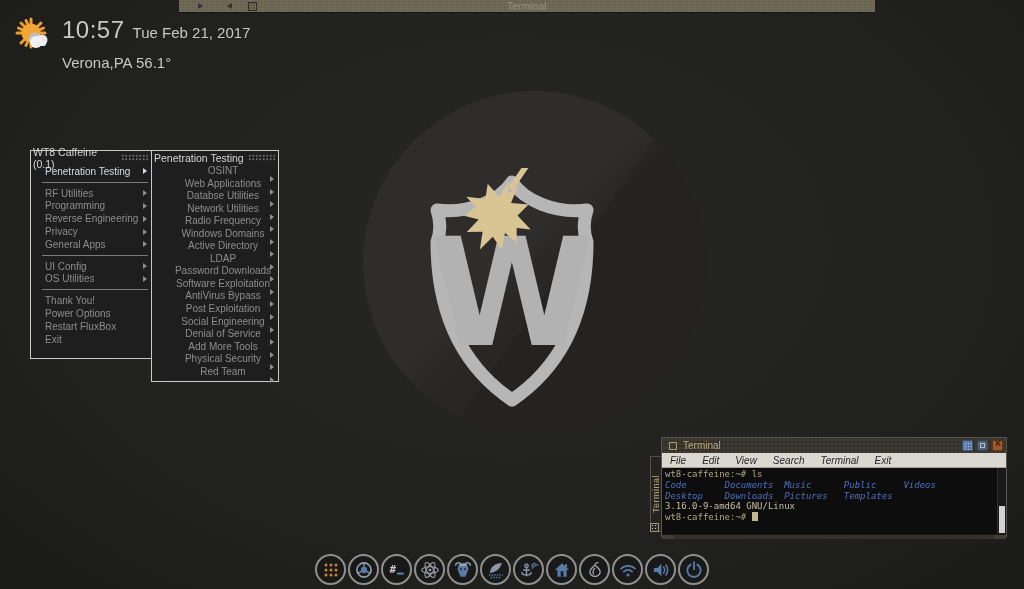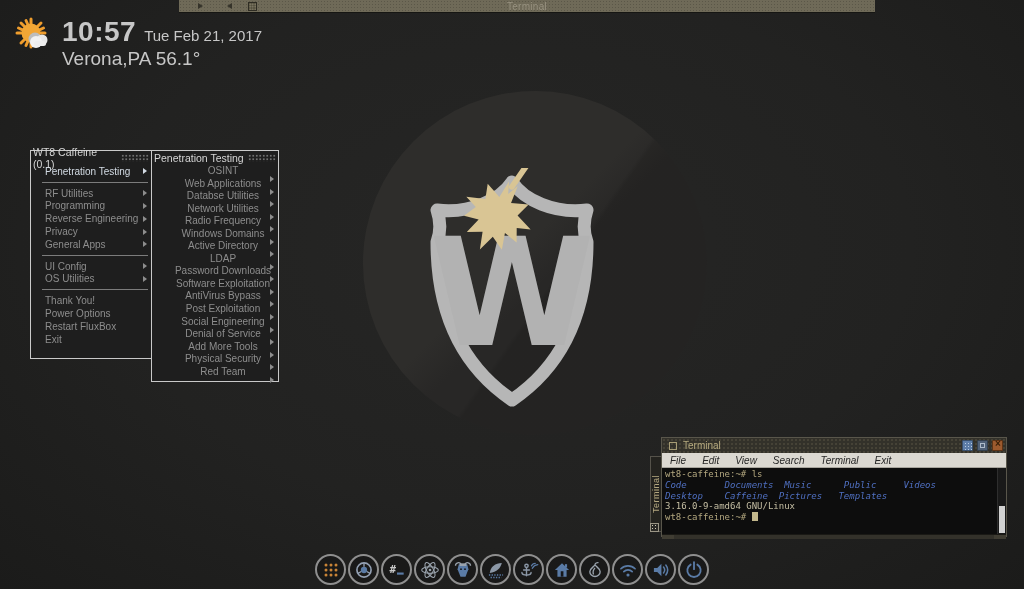--- a/index.html
+++ b/index.html
@@ -34,23 +34,23 @@
   .tb-title{
     position:absolute;left:0;right:0;text-align:center;
     font-size:10px;color:#989280;letter-spacing:0.3px;
   }
 
   
   .clock{position:absolute;left:14px;top:16px;display:flex;}
   .clock svg{display:block;}
   .clock-text{margin-left:8px;color:#c7c7c7;}
   .time-row{display:flex;align-items:baseline;}
-  .time{font-size:28px;font-weight:700;letter-spacing:0.5px;}
+  .time{font-size:24px;font-weight:400;letter-spacing:0.5px;}
   .date{font-size:15px;margin-left:8px;}
-  .loc{font-size:19px;margin-top:0px;}
+  .loc{font-size:15px;margin-top:10px;}
 
   
   .logo-circle{
     position:absolute;left:363px;top:91px;width:344px;height:344px;border-radius:50%;
     background:linear-gradient(135deg,#2e2d2b 46%, #282726 54%);
   }
   .logo-circle::after{
     content:"";position:absolute;inset:0;border-radius:50%;
     background:linear-gradient(125deg, transparent 55%, rgba(0,0,0,0.10) 56%);
   }
@@ -358,21 +358,21 @@
       <span>View</span>
       <span>Search</span>
       <span>Terminal</span>
       <span>Exit</span>
     </div>
 
     <div class="t-content">
       <div class="t-lines">
         <div class="t-line"><span class="tan">wt8-caffeine:~# </span><span class="tan">ls</span></div>
         <div class="t-line dirblue">Code       Documents  Music      Public     Videos</div>
-        <div class="t-line dirblue">Desktop    Caffeine  Pictures   Templates</div>
+        <div class="t-line dirblue">Desktop    Downloads  Pictures   Templates</div>
         <div class="t-line out">3.16.0-9-amd64 GNU/Linux</div>
         <div class="t-line"><span class="tan">wt8-caffeine:~# </span><span class="cursor"></span></div>
       </div>
       <div class="t-scroll">
         <div class="t-thumb"></div>
       </div>
     </div>
 
     <div class="t-bottombar">
       <div class="grip l"></div>

